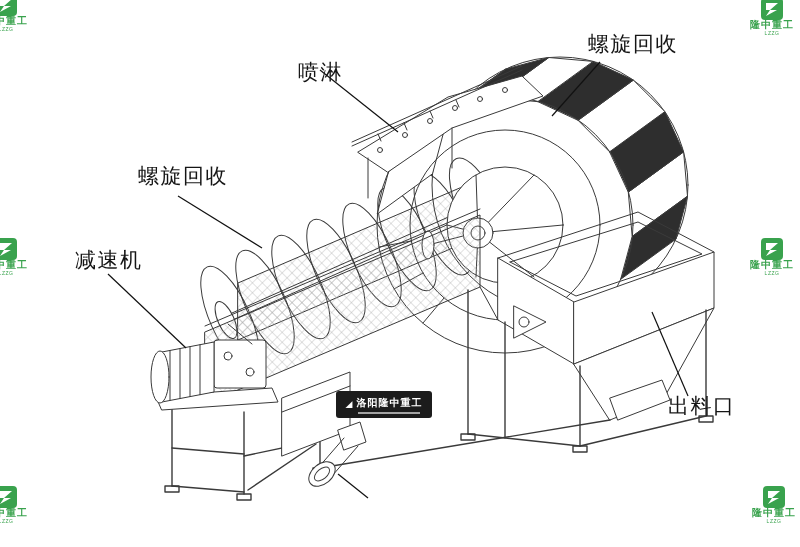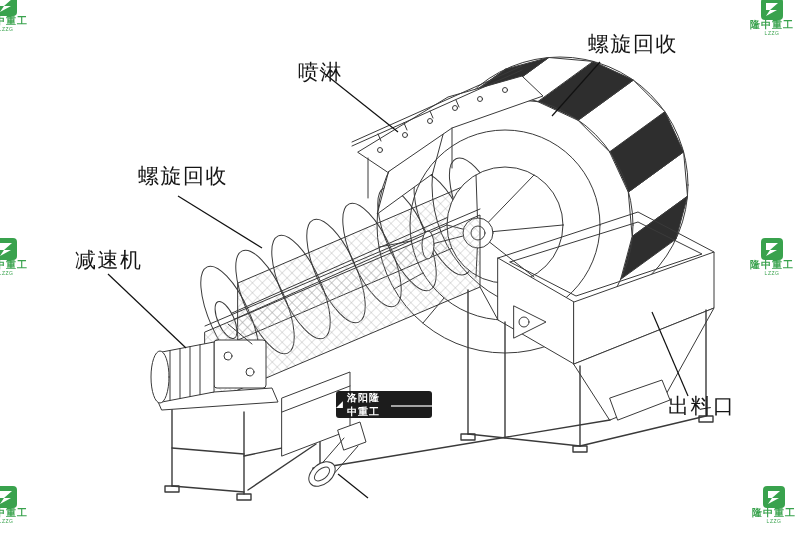--- a/index.html
+++ b/index.html
@@ -26,21 +26,21 @@
   .wm-r1{right:-4px;top:-2px;}
   .wm-r2{right:-4px;top:238px;}
   .wm-r3{right:-6px;top:486px;}
   
   .nameplate{
     position:absolute;left:336px;top:391px;width:96px;height:27px;
     background:#1c1c1c;border-radius:3px;display:flex;align-items:center;
     justify-content:center;gap:4px;color:#ffffff;
   }
   .np-logo{font-size:9px;line-height:1;}
-  .np-col{display:flex;flex-direction:row;align-items:center;}
+  .np-col{display:flex;flex-direction:column;align-items:center;}
   .np-brand{font-size:10px;font-weight:700;letter-spacing:1px;}
   .np-sub{margin-top:2px;width:62px;height:2px;background:rgba(255,255,255,.6);}
 </style>
 </head>
 <body>
 
 <div class="stage">
 
   <svg class="drawing" width="800" height="547" viewBox="0 0 800 547">
     <defs>

